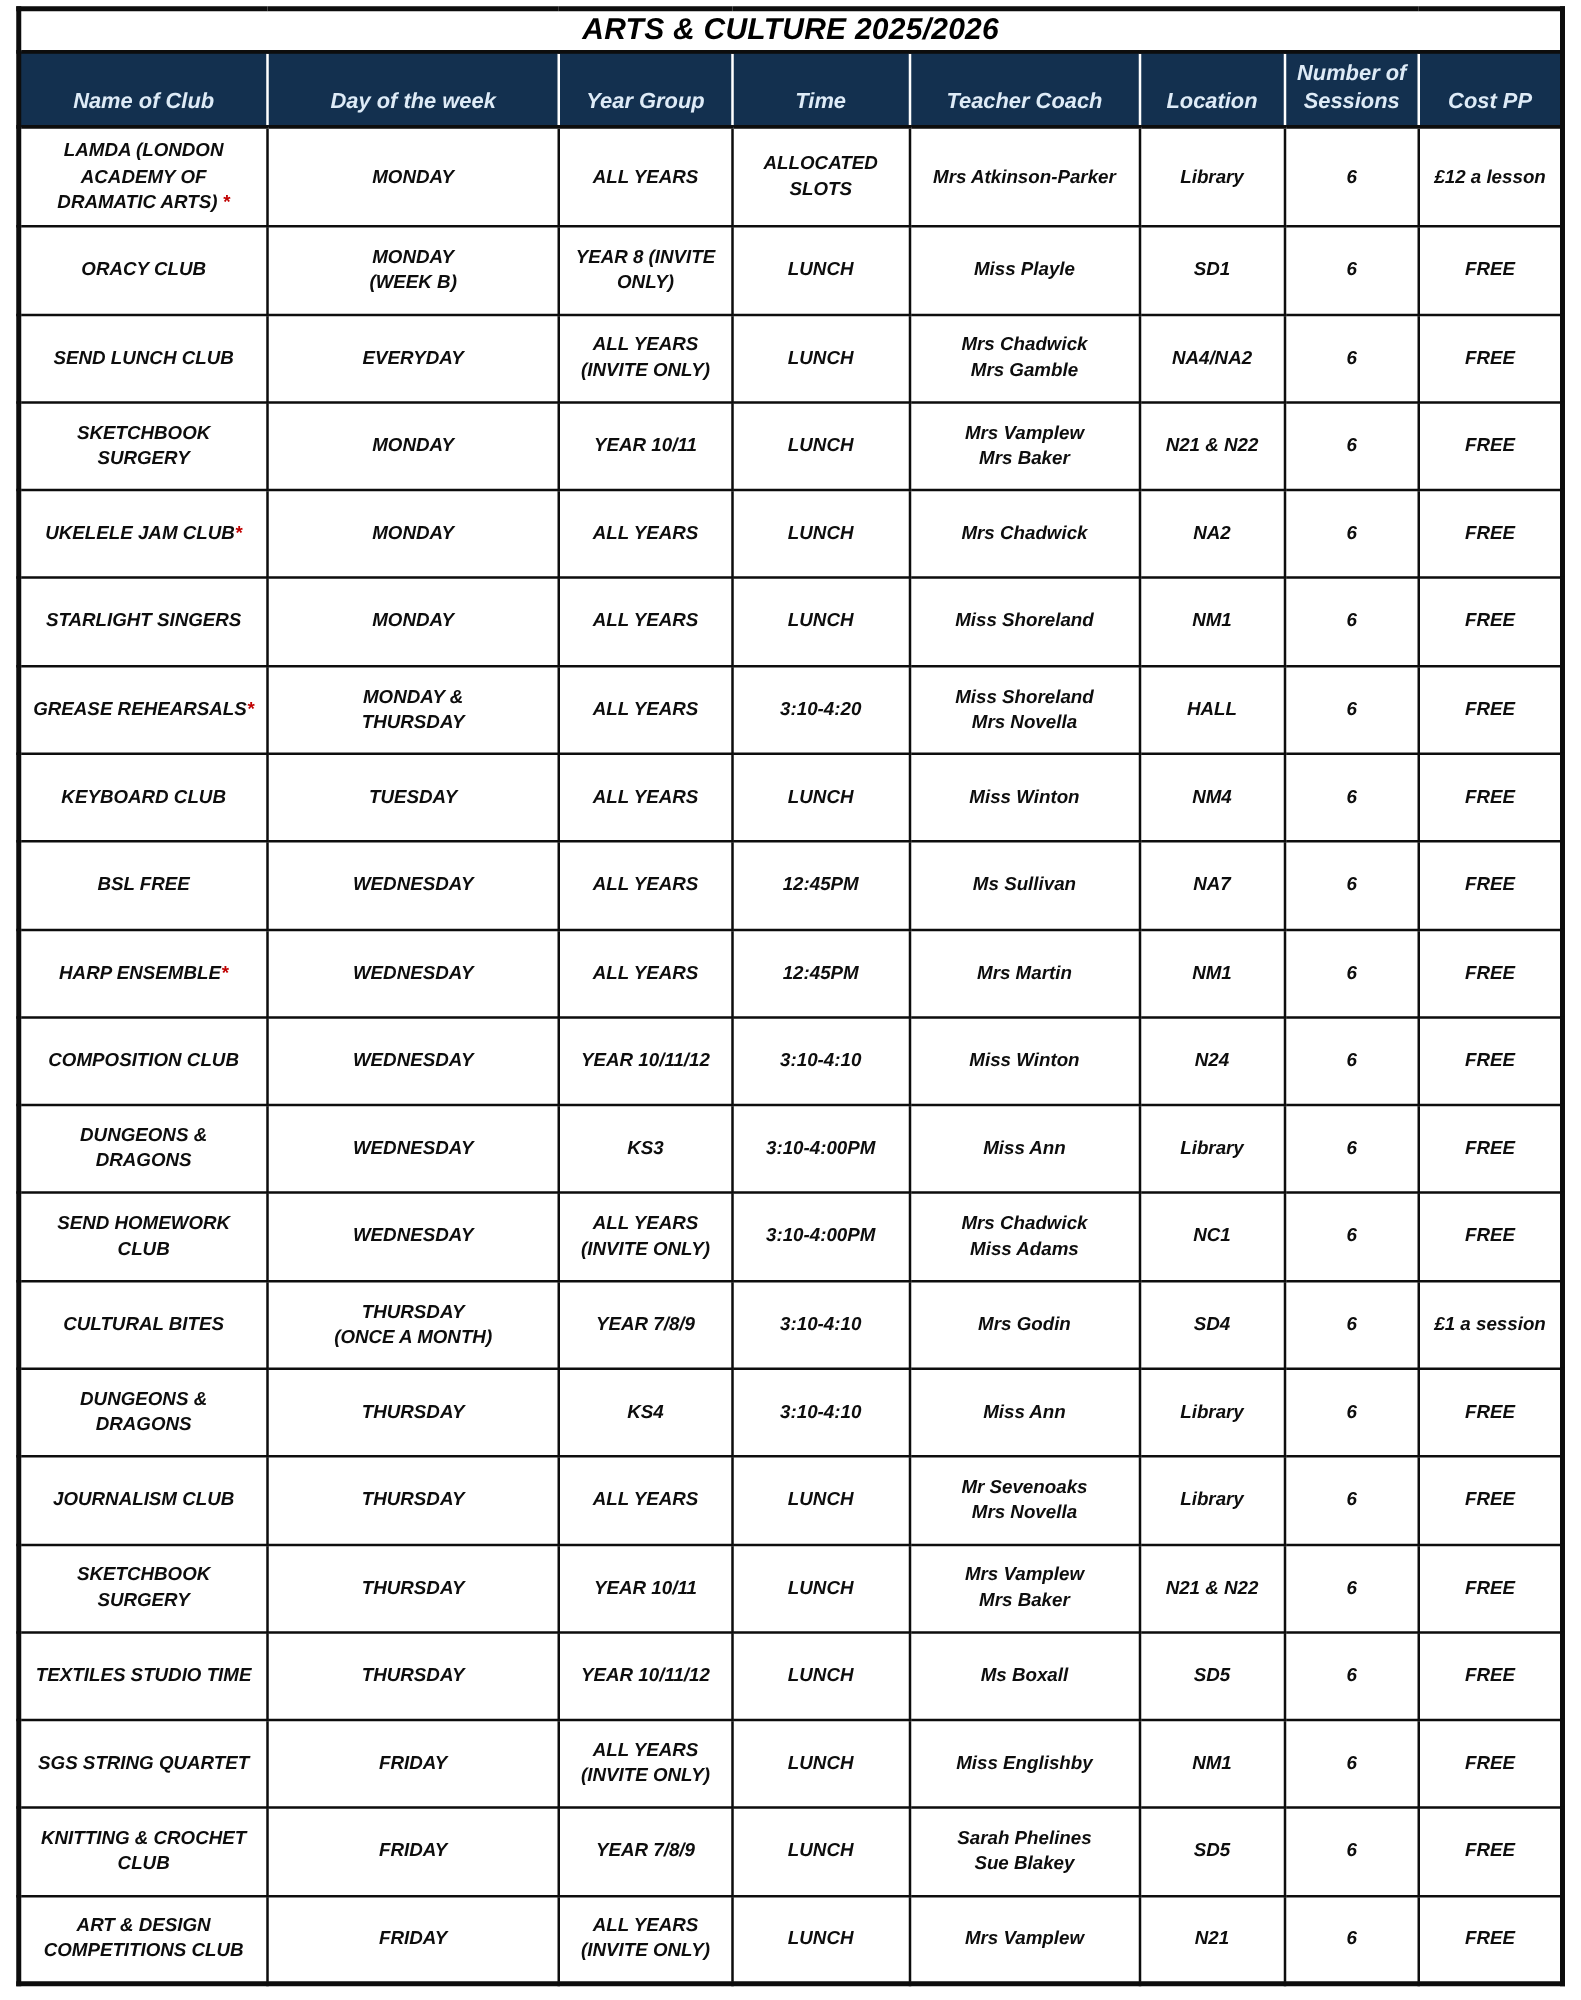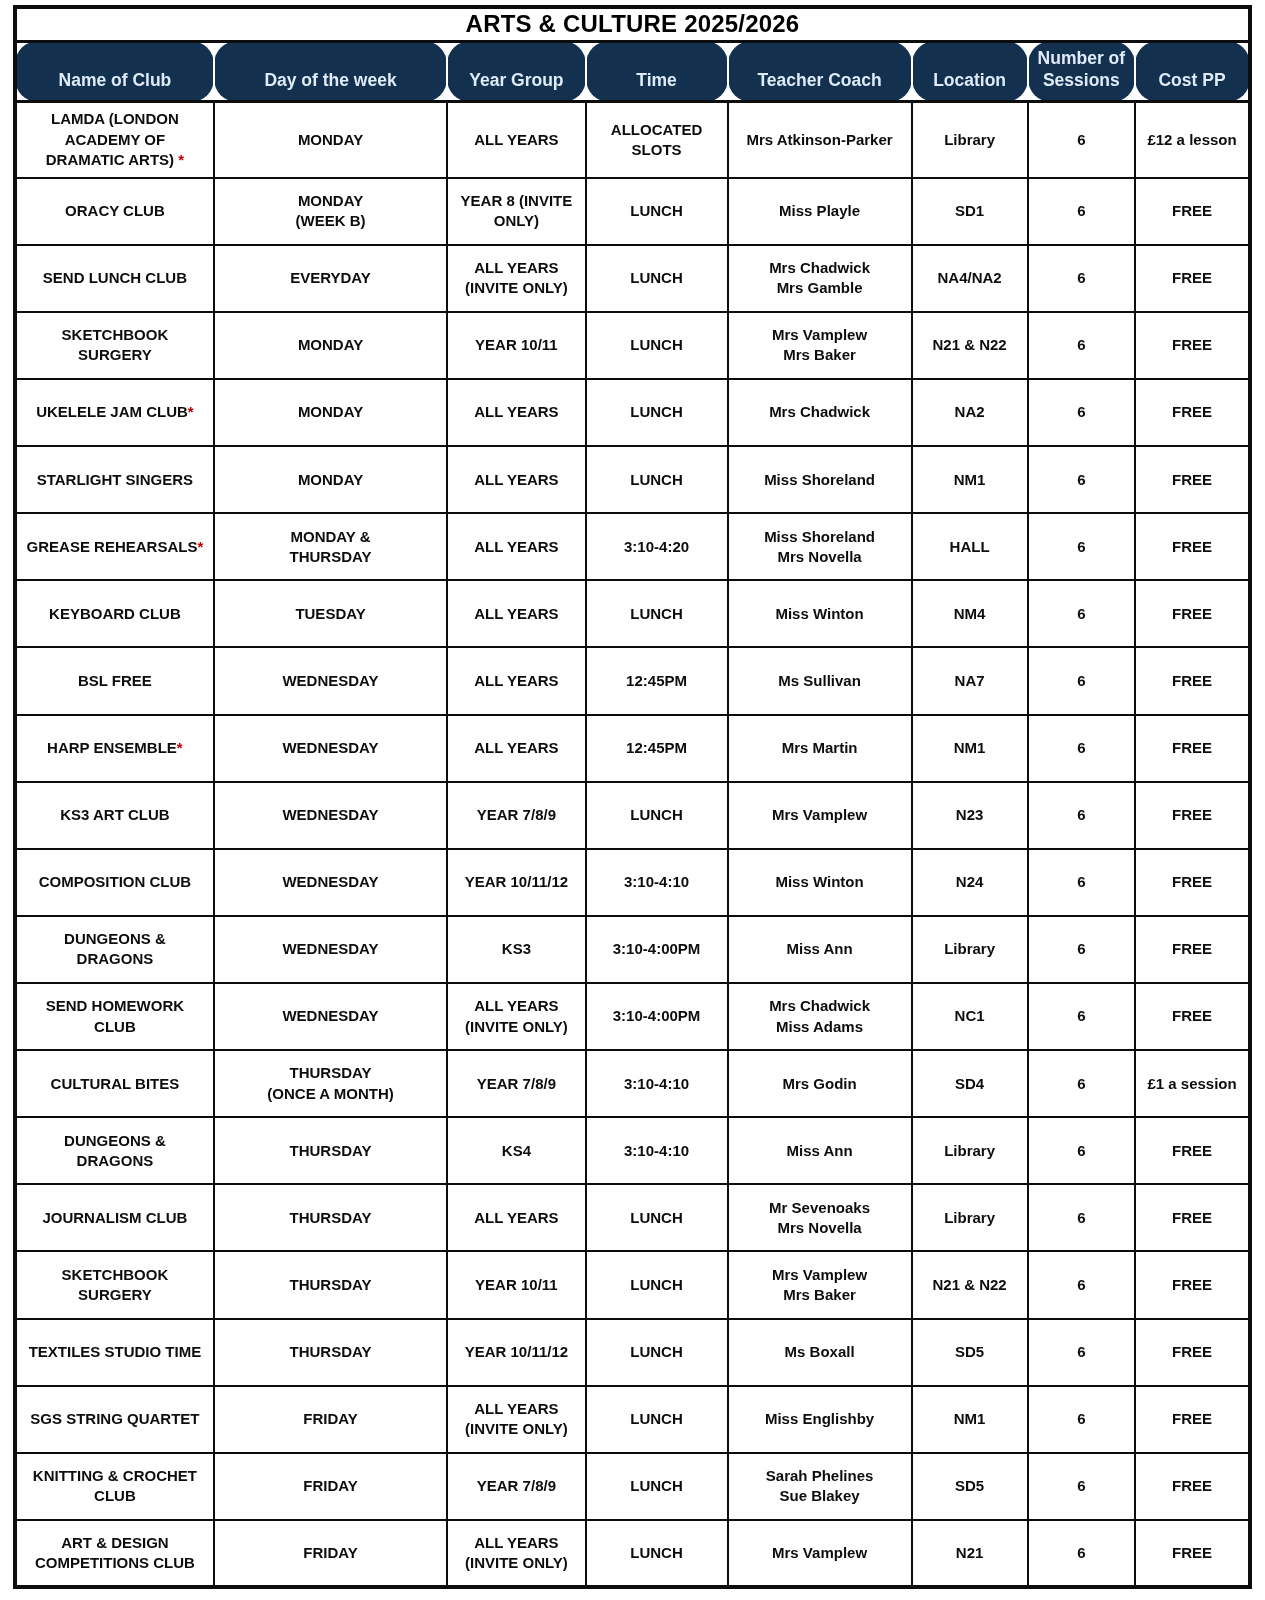--- a/index.html
+++ b/index.html
@@ -11,21 +11,21 @@
   }
   *{box-sizing:border-box;}
   html,body{margin:0;padding:0;}
   body{
     width:1265px;height:1600px;
     background:var(--page-bg);
     font-family:"Liberation Sans", sans-serif;
     font-weight:bold;
     color:#0d0d0d;
   }
-  .sheet{padding:5px 13px 8px 13px;}
+  .sheet{padding:5px 13px 8px 13px;font-style:italic;}
   table{
     width:100%;
     height:1584px;
     border-collapse:collapse;
     table-layout:fixed;
     border:4px solid var(--border);
   }
   .title-cell{
     background:#ffffff;
     color:#000000;
@@ -43,21 +43,20 @@
     font-size:17.5px;
     line-height:1.3;
     height:56px;
     text-align:center;
     vertical-align:bottom;
     padding:4px 6px 8px 6px;
     border-left:2px solid #ffffff;
     border-right:2px solid #ffffff;
     border-top:3px solid var(--border);
     border-bottom:3px solid var(--border);
-    border-radius:23px;
   }
   thead th.colhead:first-child{border-left:3px solid var(--border);}
   thead th.colhead:last-child{border-right:3px solid var(--border);margin-top:40px;}
   tbody td{
     border:2.5px solid var(--border);
     font-size:15px;
     line-height:1.35;
     text-align:center;
     vertical-align:middle;
     padding:3px 8px;
@@ -210,30 +209,20 @@
     <td><span>HARP ENSEMBLE</span><span class="star">*</span></td>
     <td>WEDNESDAY</td>
     <td>ALL YEARS</td>
     <td>12:45PM</td>
     <td>Mrs Martin</td>
     <td>NM1</td>
     <td>6</td>
     <td>FREE</td>
   </tr>
 
-  <tr>
-    <td><span>KS3 ART CLUB</span><span class="star"></span></td>
-    <td>WEDNESDAY</td>
-    <td>YEAR 7/8/9</td>
-    <td>LUNCH</td>
-    <td>Mrs Vamplew</td>
-    <td>N23</td>
-    <td>6</td>
-    <td>FREE</td>
-  </tr>
 
   <tr>
     <td><span>COMPOSITION CLUB</span><span class="star"></span></td>
     <td>WEDNESDAY</td>
     <td>YEAR 10/11/12</td>
     <td>3:10-4:10</td>
     <td>Miss Winton</td>
     <td>N24</td>
     <td>6</td>
     <td>FREE</td>

